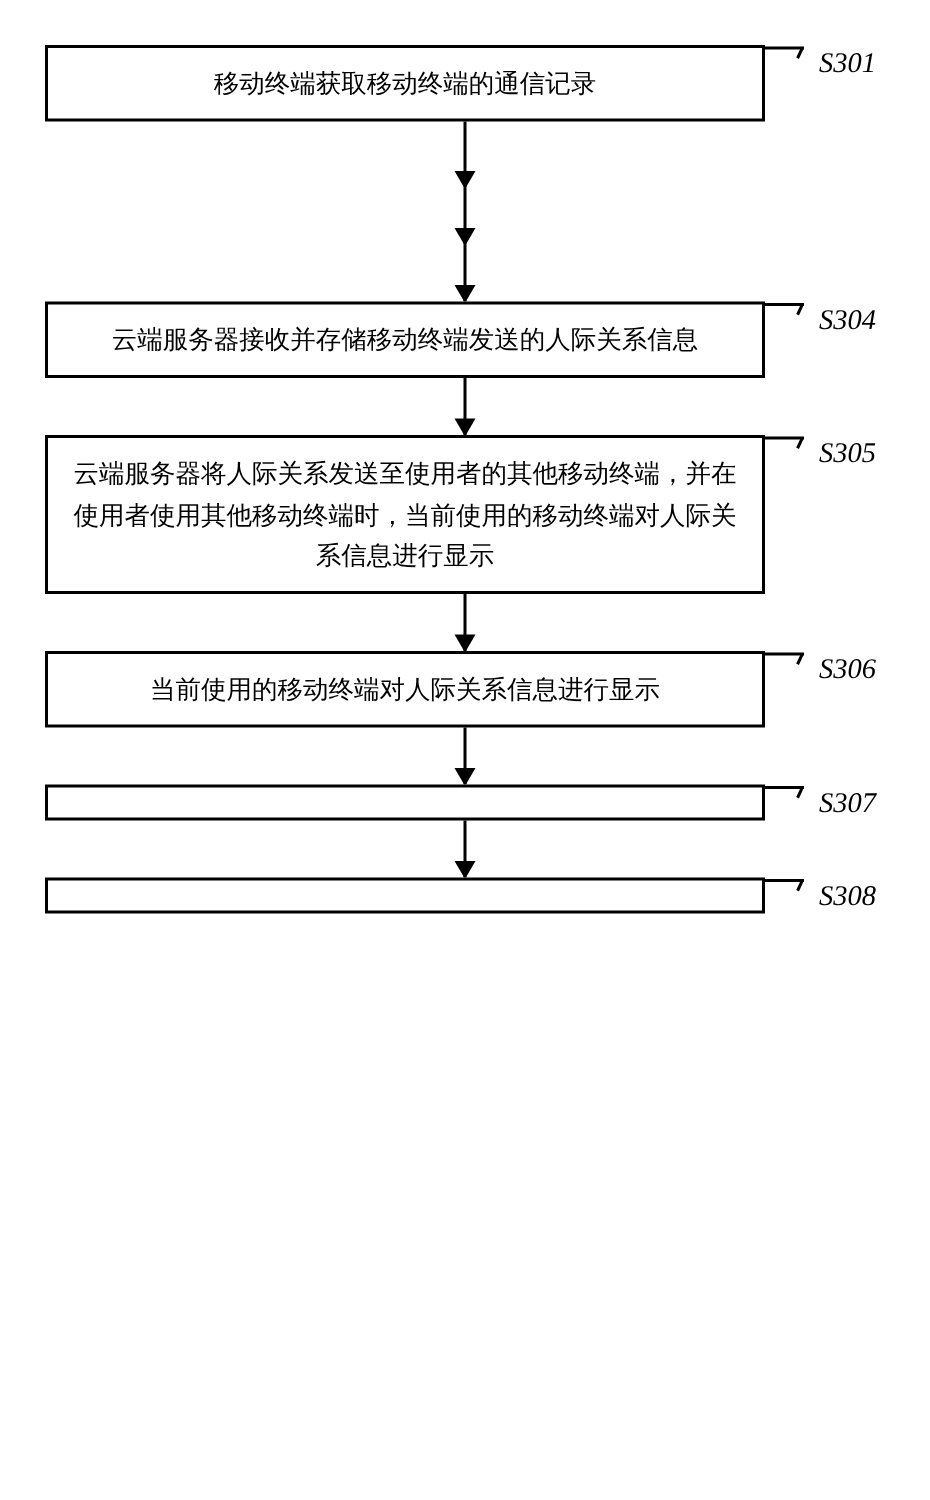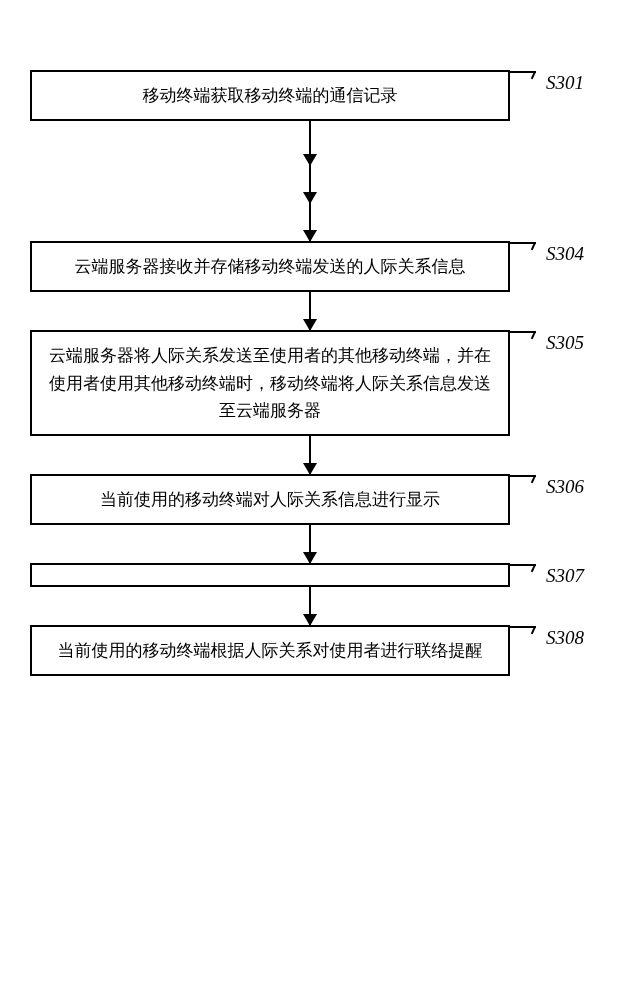--- a/index.html
+++ b/index.html
@@ -12,21 +12,20 @@
       background: #ffffff;
       width: 620px;
       height: 1000px;
       position: relative;
     }
     .flowchart {
       display: flex;
       flex-direction: column;
       align-items: center;
       padding: 30px 30px 20px 30px;
-      margin-top: 40px;
     }
     .step-row {
       display: flex;
       align-items: center;
       width: 100%;
       position: relative;
     }
     .step-box {
       border: 2px solid #000;
       background: #fff;
@@ -108,21 +107,21 @@
     <div class="step-box">
       <span>云端服务器接收并存储移动终端发送的人际关系信息</span>
       <span class="top-tick"></span>
       <span class="label-text">S304</span>
     </div>
   </div>
   <div class="arrow" style="height:38px"></div>
 
   <div class="step-row">
     <div class="step-box">
-      <span>云端服务器将人际关系发送至使用者的其他移动终端，并在使用者使用其他移动终端时，移动终端将人际关系信息发送至云端服务器</span>
+      <span>云端服务器将人际关系发送至使用者的其他移动终端，并在使用者使用其他移动终端时，当前使用的移动终端对人际关系信息进行显示</span>
       <span class="top-tick"></span>
       <span class="label-text">S305</span>
     </div>
   </div>
   <div class="arrow" style="height:38px"></div>
 
   <div class="step-row">
     <div class="step-box">
       <span>当前使用的移动终端对人际关系信息进行显示</span>
       <span class="top-tick"></span>
@@ -134,19 +133,18 @@
   <div class="step-row">
     <div class="step-box">
       <span class="top-tick"></span>
       <span class="label-text">S307</span>
     </div>
   </div>
   <div class="arrow" style="height:38px"></div>
 
   <div class="step-row">
     <div class="step-box">
-      <span>当前使用的移动终端根据人际关系对使用者进行联络提醒</span>
       <span class="top-tick"></span>
       <span class="label-text">S308</span>
     </div>
   </div>
 
 </div>
 
 </body></html>

